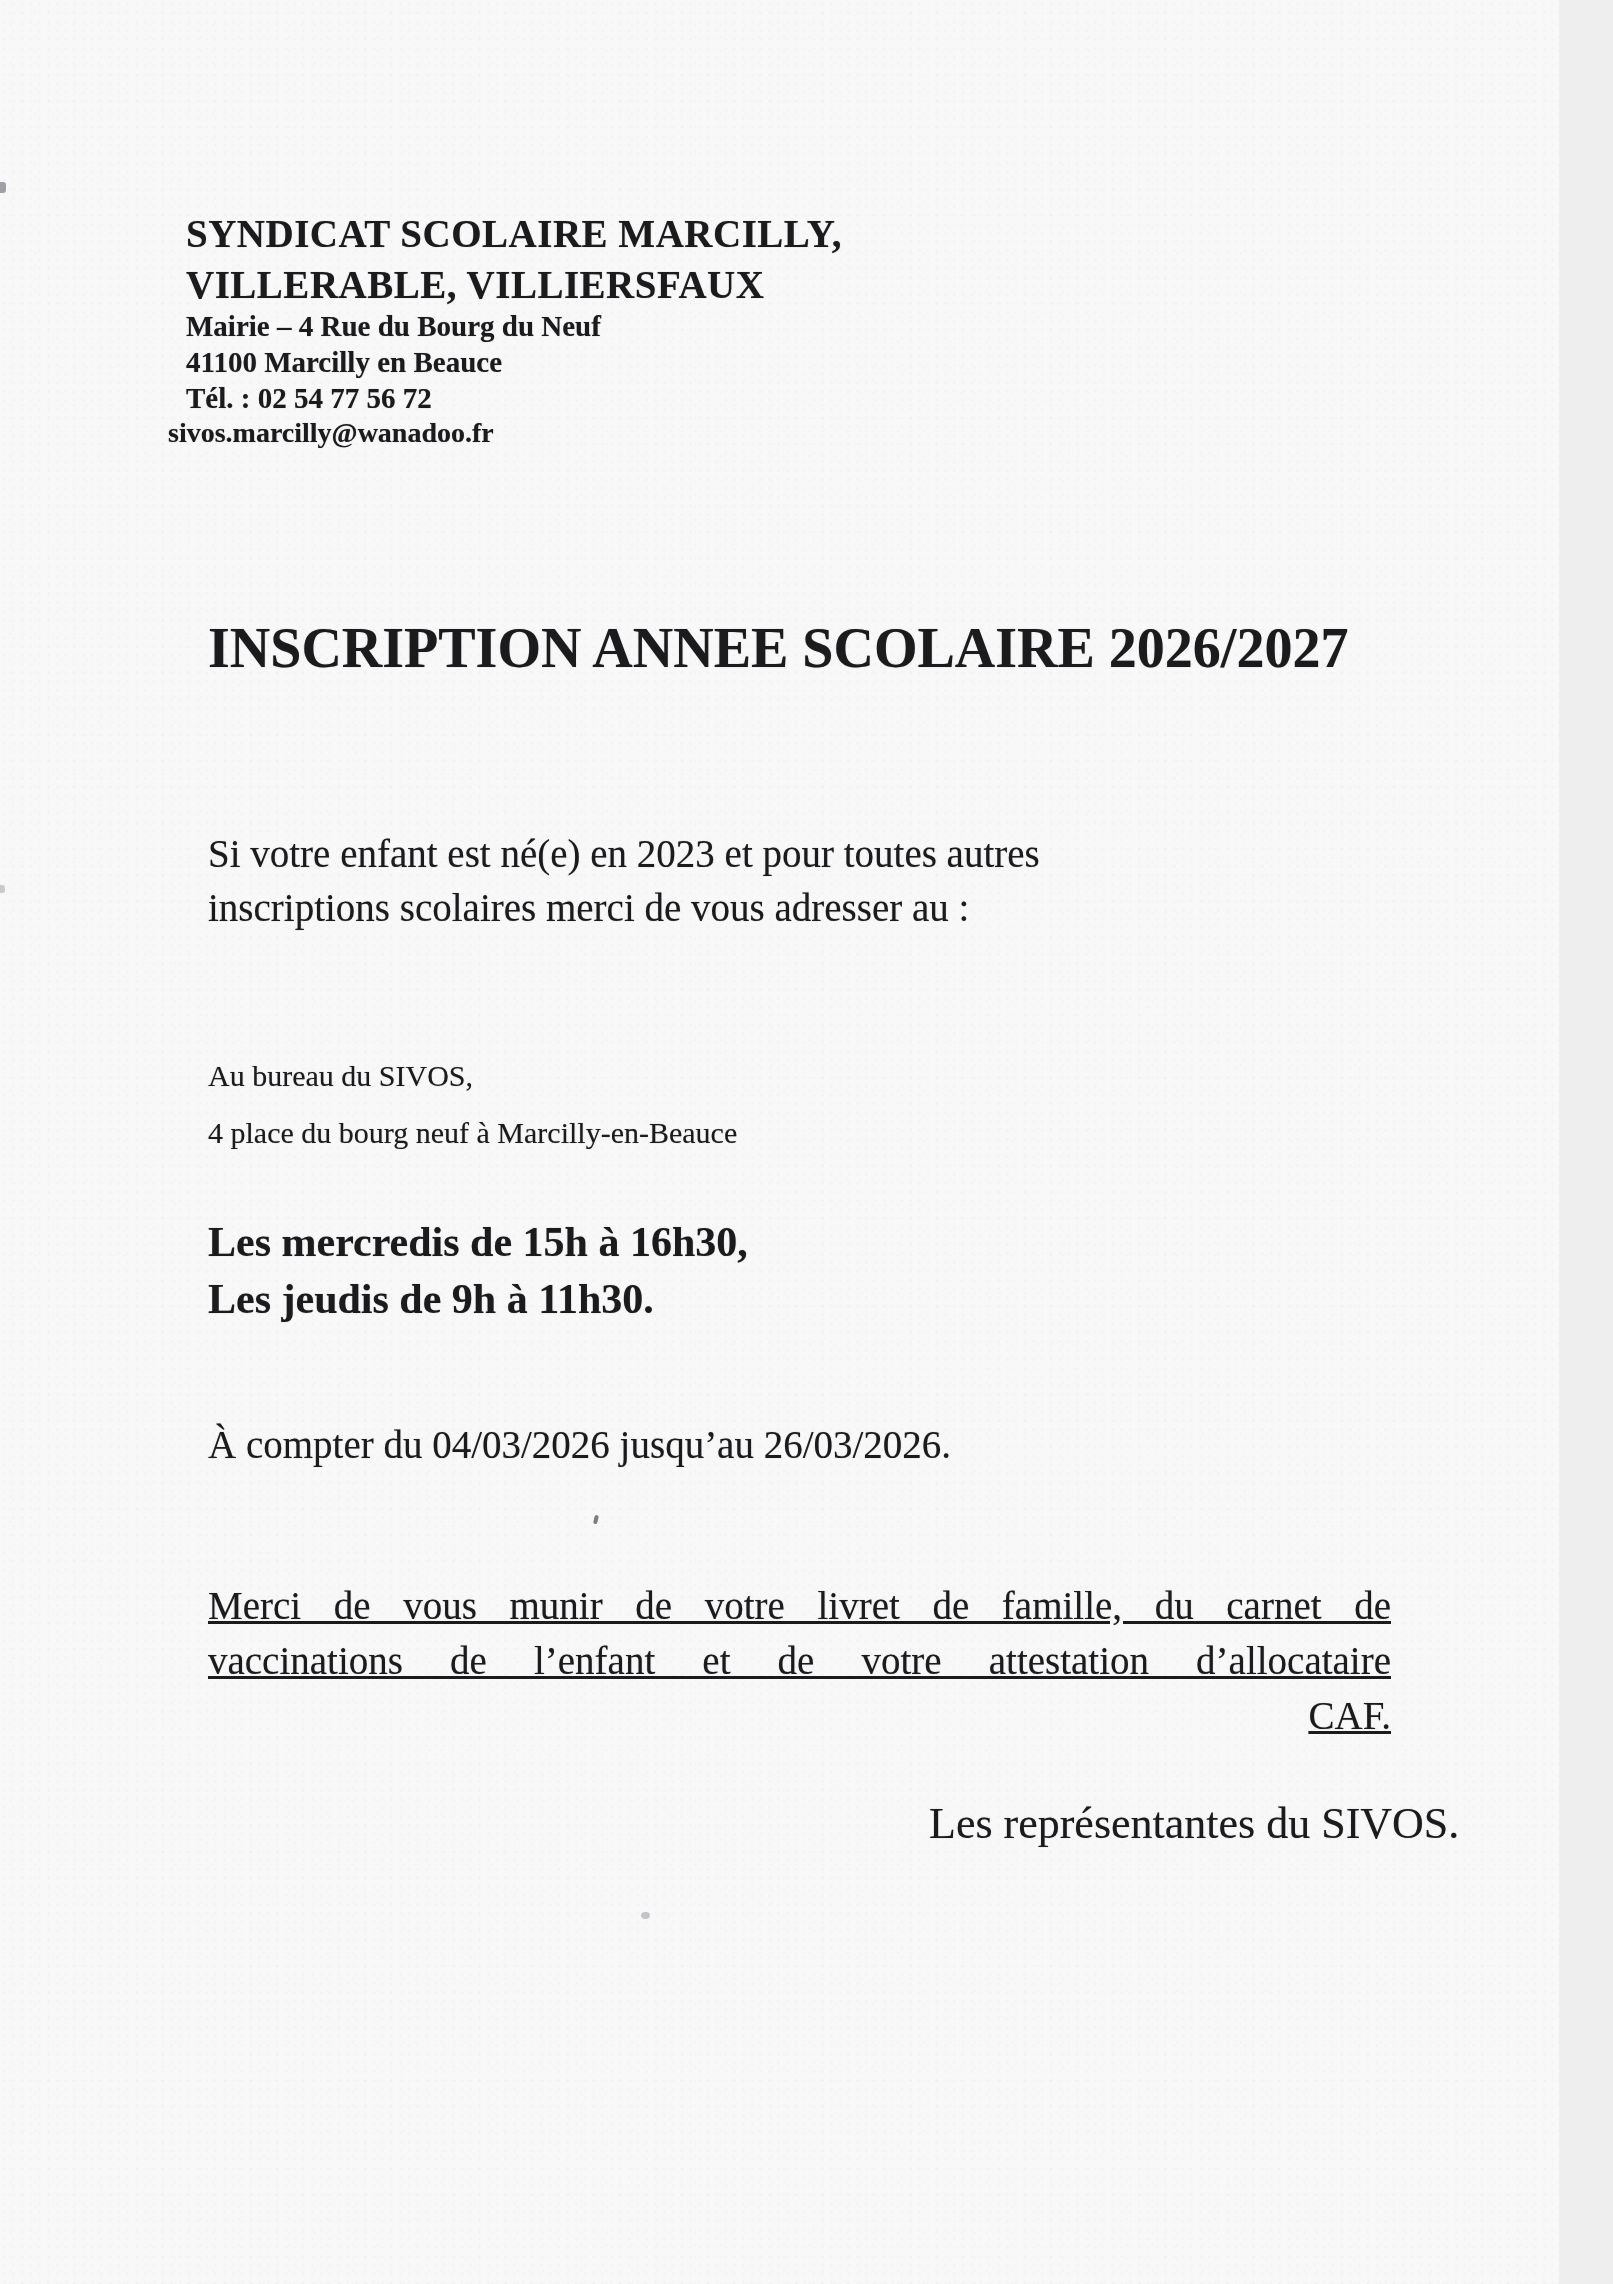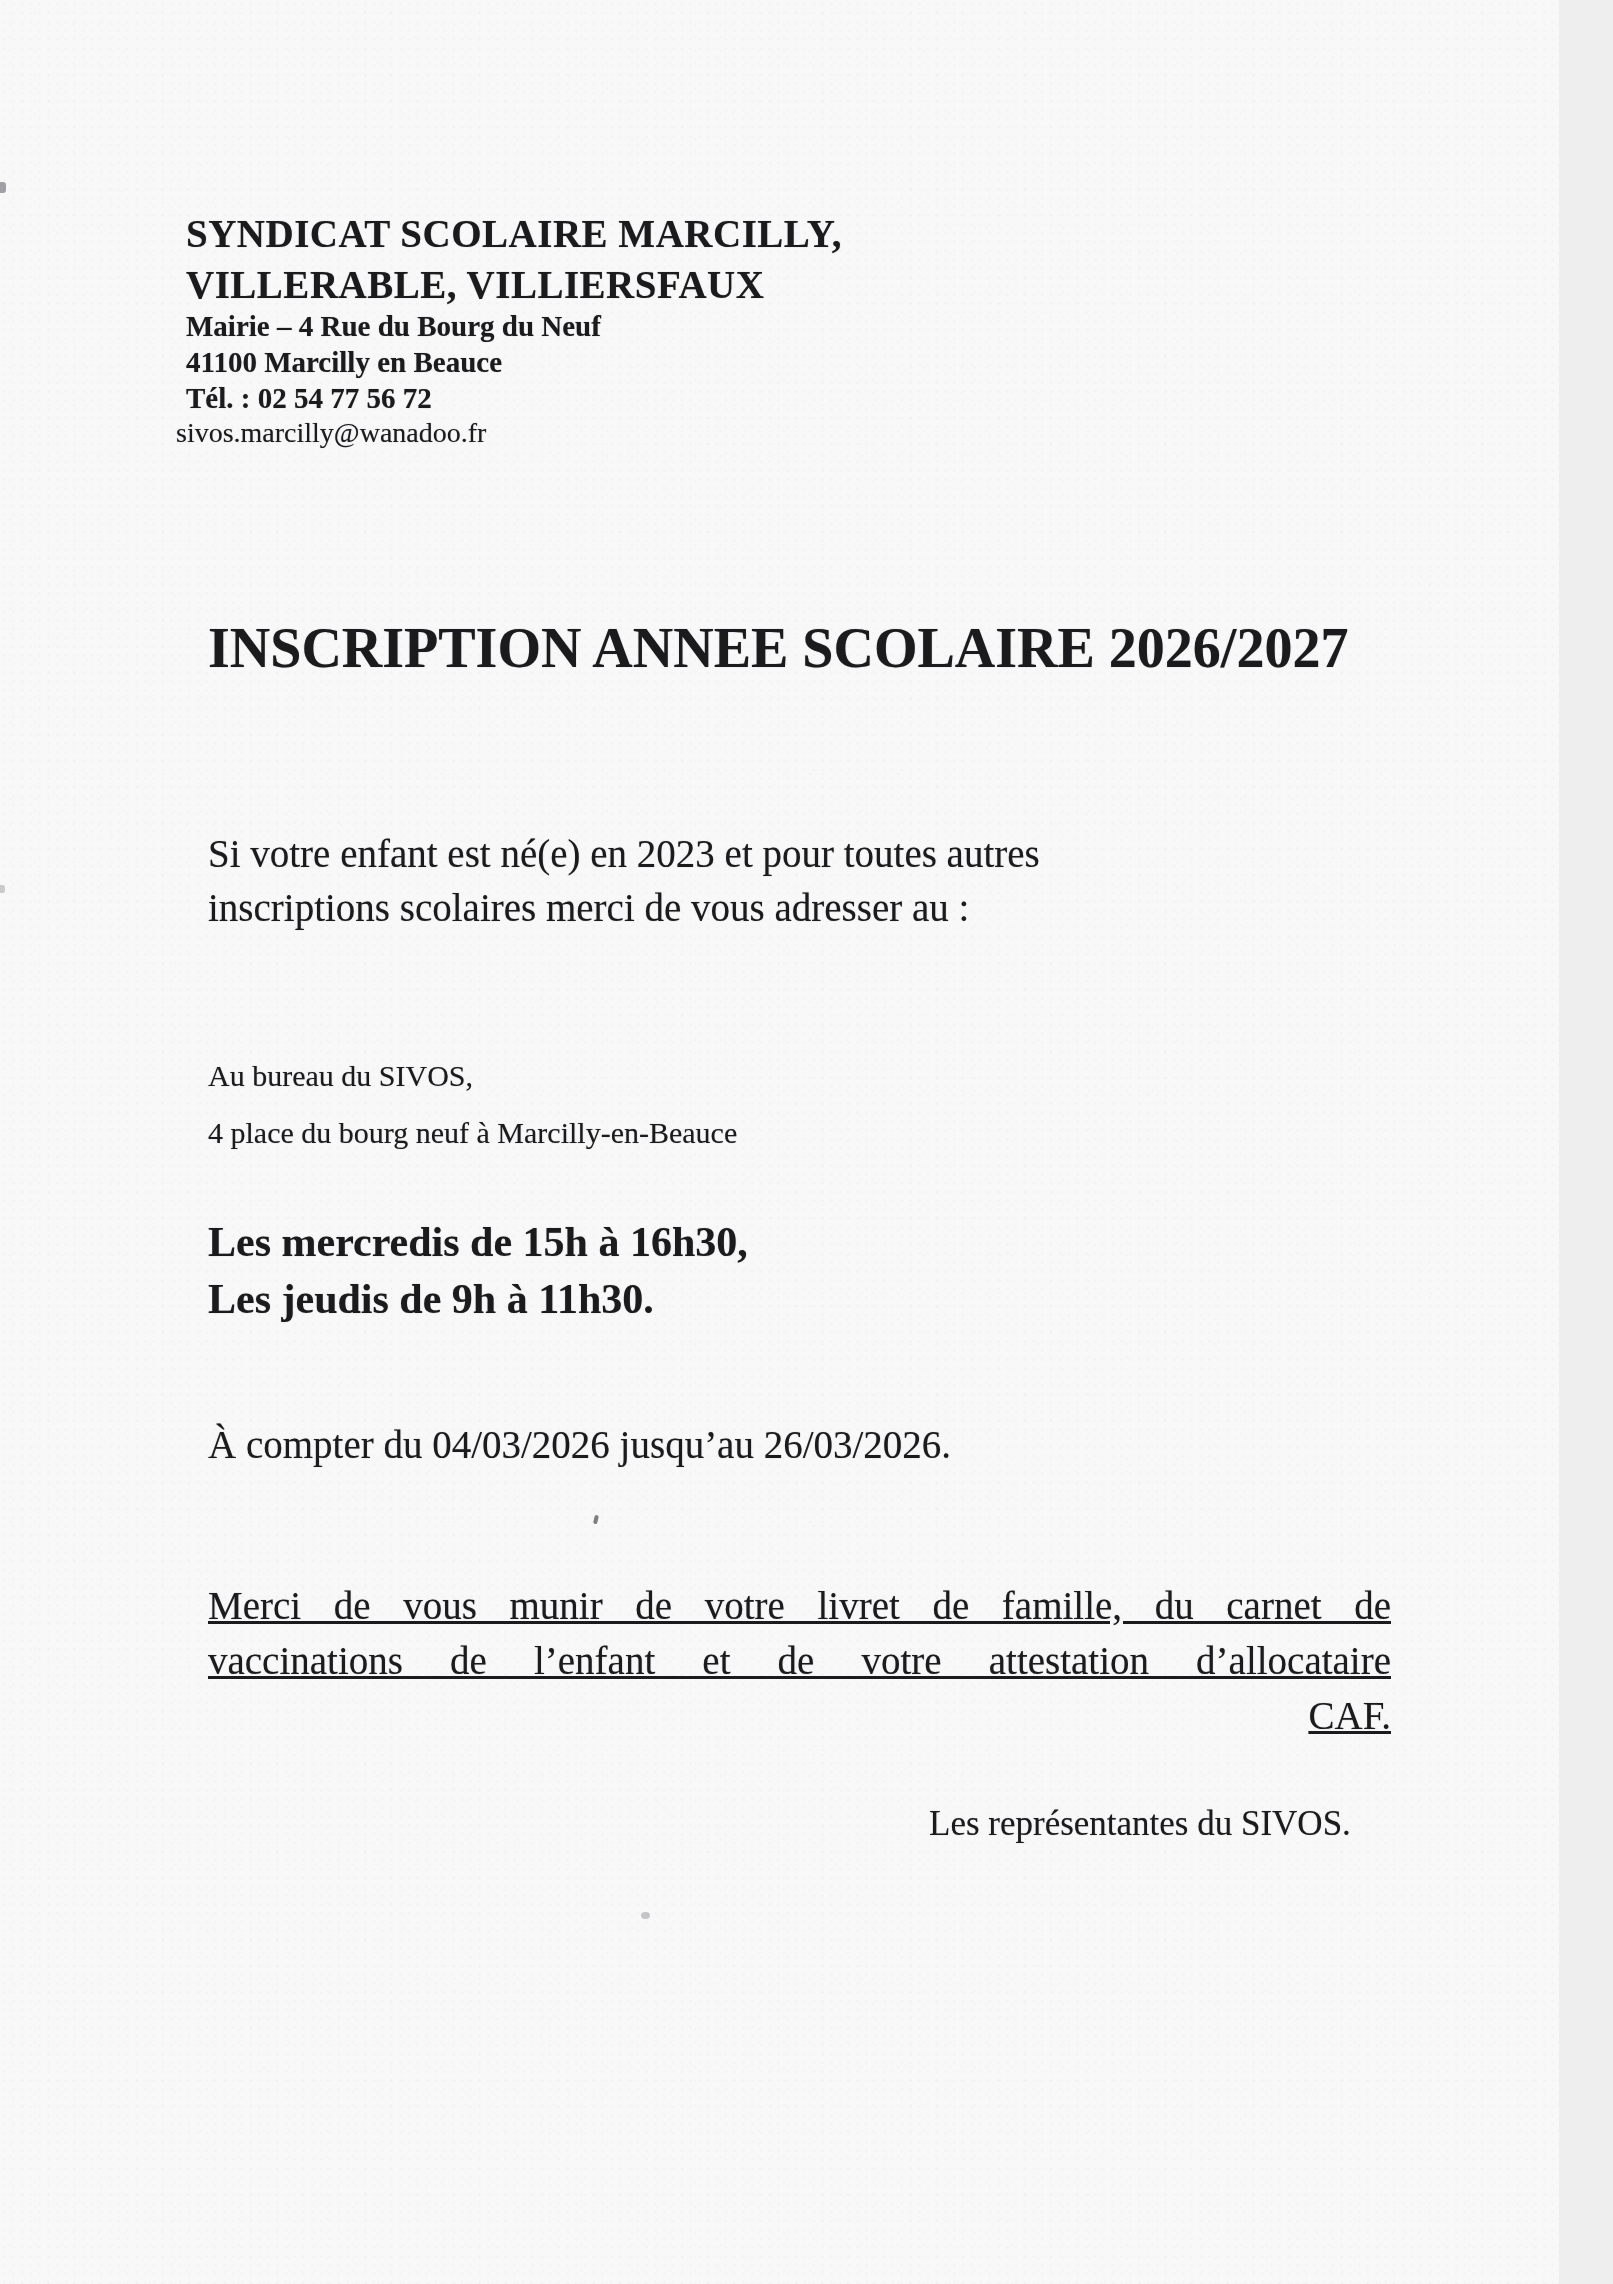--- a/index.html
+++ b/index.html
@@ -36,22 +36,22 @@
   .org {
     left: 186px; top: 208px;
     font-size: 39px; font-weight: bold; line-height: 51px;
     letter-spacing: 0.5px;
   }
   .addr {
     left: 186px; top: 308px;
     font-size: 29px; font-weight: bold; line-height: 36px;
   }
   .email {
-    left: 176px; top: 415px;
-    font-size: 28px; font-weight: normal; line-height: 35px;
+    left: 168px; top: 415px;
+    font-size: 28px; font-weight: bold; line-height: 35px;
   }
 
   
   .center-col { left: 208px; width: 1183px; text-align: left; }
 
   .doc-title {
     top: 614px;
     font-size: 56px; font-weight: bold;
     line-height: 69px;
   }
@@ -82,21 +82,21 @@
   .documents .jline {
     text-align: justify;
     text-align-last: justify;
   }
   .documents .lline {
     text-align: right;
   }
 
   .signature {
     left: 929px; top: 1798px;
-    font-size: 35px; line-height: 51px;
+    font-size: 44px; line-height: 51px;
   }
 
   
   .artifact { position: absolute; }
   .edge-mark-1 {
     left: 0; top: 182px; width: 5.9px; height: 10.8px;
     background: #5a5a60; opacity: 0.55; border-radius: 0 2.9px 2.9px 0;
   }
   .edge-mark-2 {
     left: 0; top: 885px; width: 4.9px; height: 7.8px;

